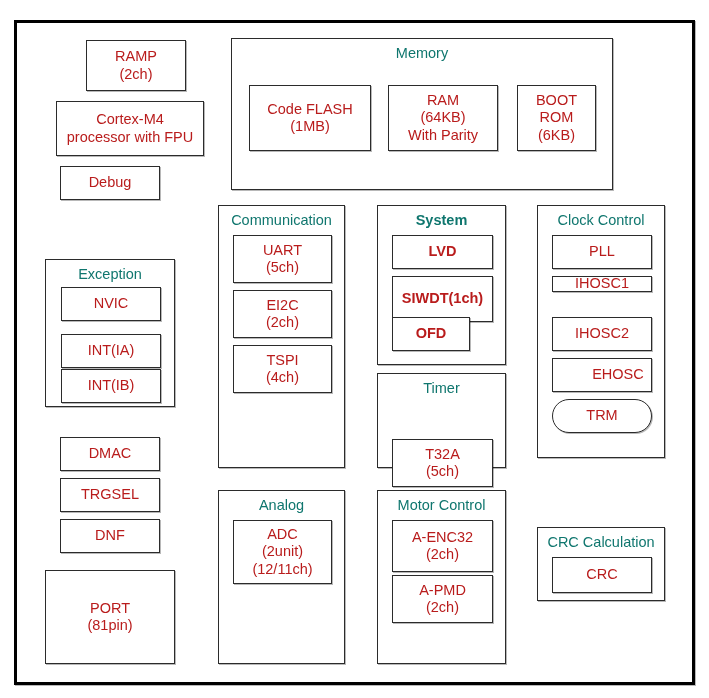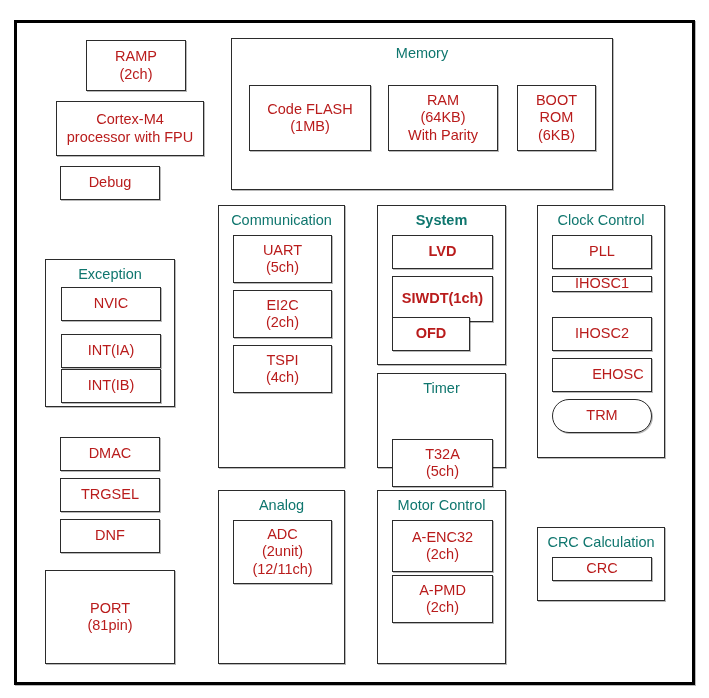--- a/index.html
+++ b/index.html
@@ -217,17 +217,17 @@
       <span class="ln">(2ch)</span>
     </div>
     <div class="blk" style="left:14px; top:84px; width:101px; height:48px;">
       <span class="ln">A-PMD</span>
       <span class="ln">(2ch)</span>
     </div>
   </div>
 
   <div class="group" style="left:537px; top:527px; width:128px; height:74px;">
     <div class="group-label">CRC Calculation</div>
-    <div class="blk" style="left:14px; top:29px; width:100px; height:24px;">
+    <div class="blk" style="left:14px; top:29px; width:100px; height:36px;">
       <span class="ln">CRC</span>
     </div>
   </div>
 </div>
 
 </body></html>

